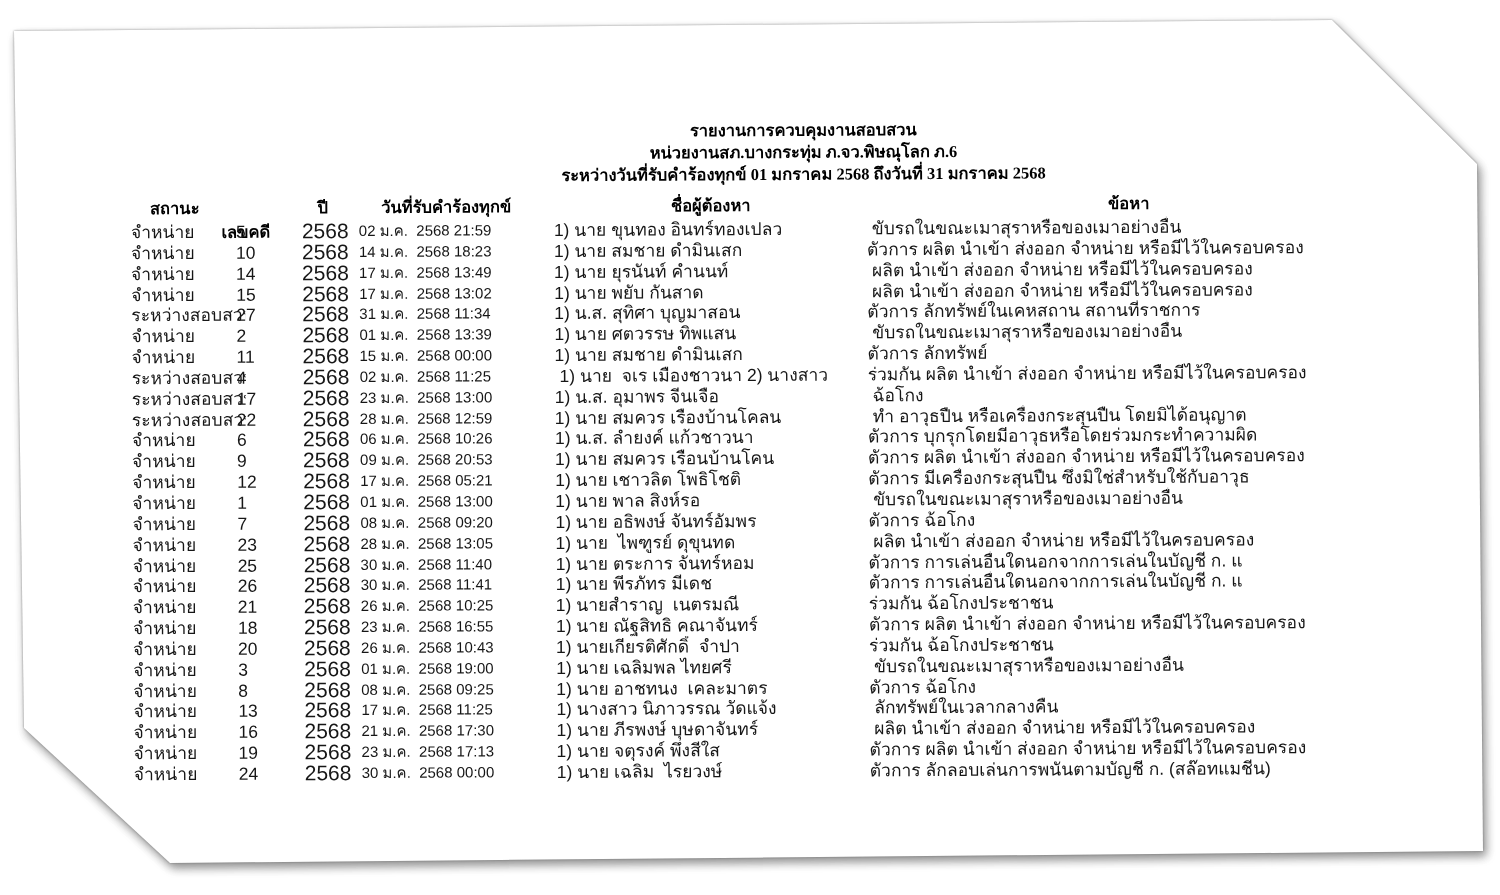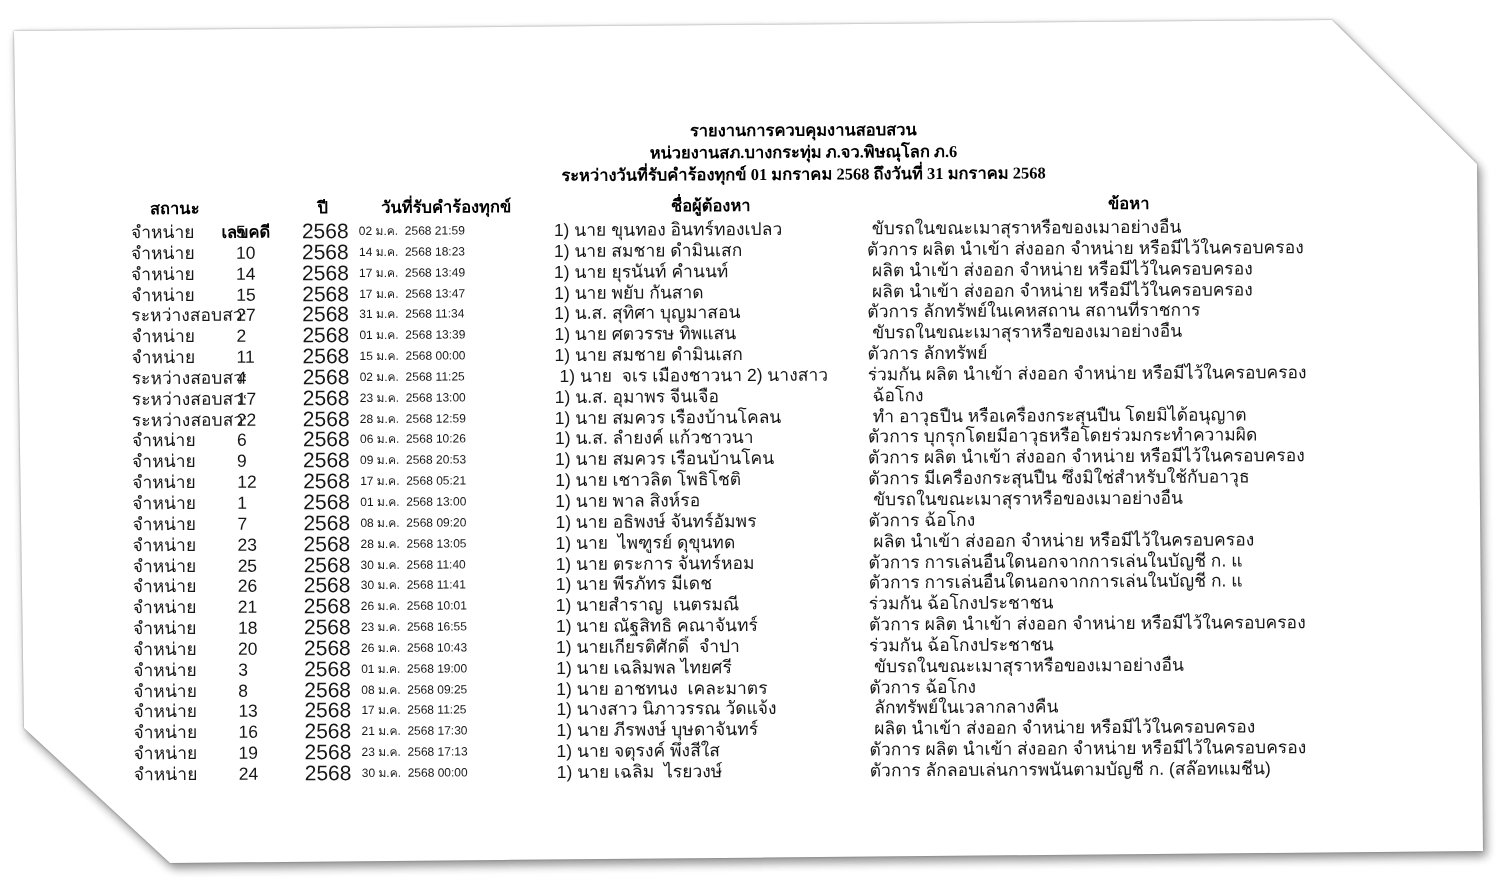--- a/index.html
+++ b/index.html
@@ -84,21 +84,21 @@
   }
   .t-row span {
     position: absolute;
     top: 0;
     white-space: pre;
     overflow: hidden;
   }
   .c-status { left: 132px; width: 114px; }
   .c-case   { left: 237px; width: 58px;  }
   .c-year   { left: 303px; width: 52px;  font-size: 21px; }
-  .c-date   { left: 360px; width: 196px; font-size: 12px; }
+  .c-date   { left: 360px; width: 196px; font-size: 15px; }
   .c-name   { left: 555px; width: 312px; }
   .c-charge { left: 868px; width: 522px; }
 </style>
 </head>
 <body>
 
 <div class="canvas">
   <div class="shadow-wrap">
     <div class="page">
       <div class="content">
@@ -140,21 +140,21 @@
               <span class="c-case">14</span>
               <span class="c-year">2568</span>
               <span class="c-date">17 ม.ค.  2568 13:49</span>
               <span class="c-name">1) นาย ยุรนันท์ คำนนท์</span>
               <span class="c-charge"> ผลิต นำเข้า ส่งออก จำหน่าย หรือมีไว้ในครอบครอง</span>
             </div>
             <div class="t-row">
               <span class="c-status">จำหน่าย</span>
               <span class="c-case">15</span>
               <span class="c-year">2568</span>
-              <span class="c-date">17 ม.ค.  2568 13:47</span>
+              <span class="c-date">17 ม.ค.  2568 13:02</span>
               <span class="c-name">1) นาย พยับ กันสาด</span>
               <span class="c-charge"> ผลิต นำเข้า ส่งออก จำหน่าย หรือมีไว้ในครอบครอง</span>
             </div>
             <div class="t-row">
               <span class="c-status">ระหว่างสอบสวน</span>
               <span class="c-case">27</span>
               <span class="c-year">2568</span>
               <span class="c-date">31 ม.ค.  2568 11:34</span>
               <span class="c-name">1) น.ส. สุทิศา บุญมาสอน</span>
               <span class="c-charge">ตัวการ ลักทรัพย์ในเคหสถาน สถานที่ราชการ</span>
@@ -260,21 +260,21 @@
               <span class="c-case">26</span>
               <span class="c-year">2568</span>
               <span class="c-date">30 ม.ค.  2568 11:41</span>
               <span class="c-name">1) นาย พีรภัทร มีเดช</span>
               <span class="c-charge">ตัวการ การเล่นอื่นใดนอกจากการเล่นในบัญชี ก. แ</span>
             </div>
             <div class="t-row">
               <span class="c-status">จำหน่าย</span>
               <span class="c-case">21</span>
               <span class="c-year">2568</span>
-              <span class="c-date">26 ม.ค.  2568 10:01</span>
+              <span class="c-date">26 ม.ค.  2568 10:25</span>
               <span class="c-name">1) นายสำราญ  เนตรมณี</span>
               <span class="c-charge">ร่วมกัน ฉ้อโกงประชาชน</span>
             </div>
             <div class="t-row">
               <span class="c-status">จำหน่าย</span>
               <span class="c-case">18</span>
               <span class="c-year">2568</span>
               <span class="c-date">23 ม.ค.  2568 16:55</span>
               <span class="c-name">1) นาย ณัฐสิทธิ คณาจันทร์</span>
               <span class="c-charge">ตัวการ ผลิต นำเข้า ส่งออก จำหน่าย หรือมีไว้ในครอบครอง</span>

